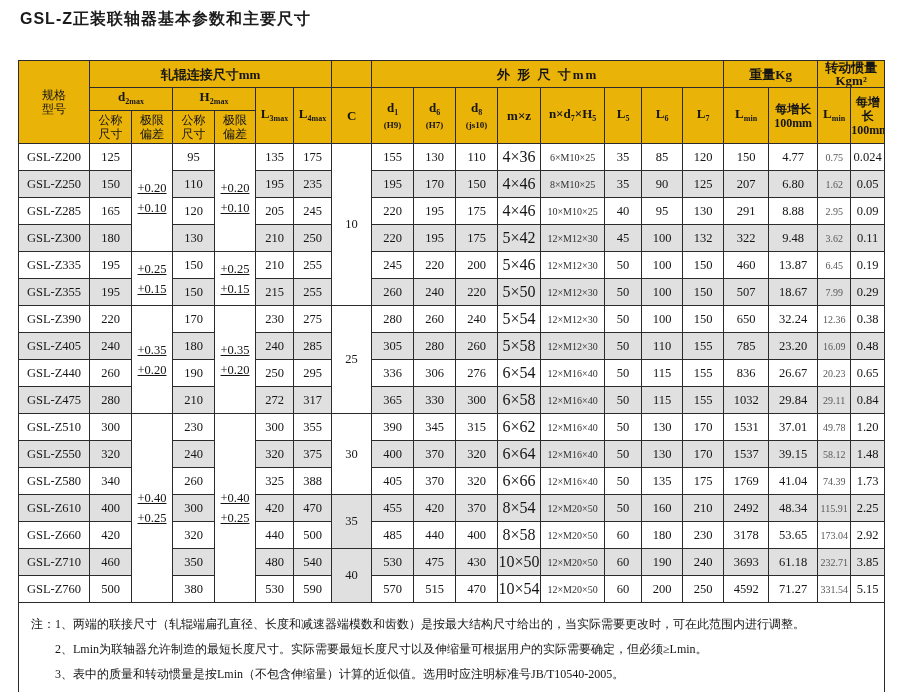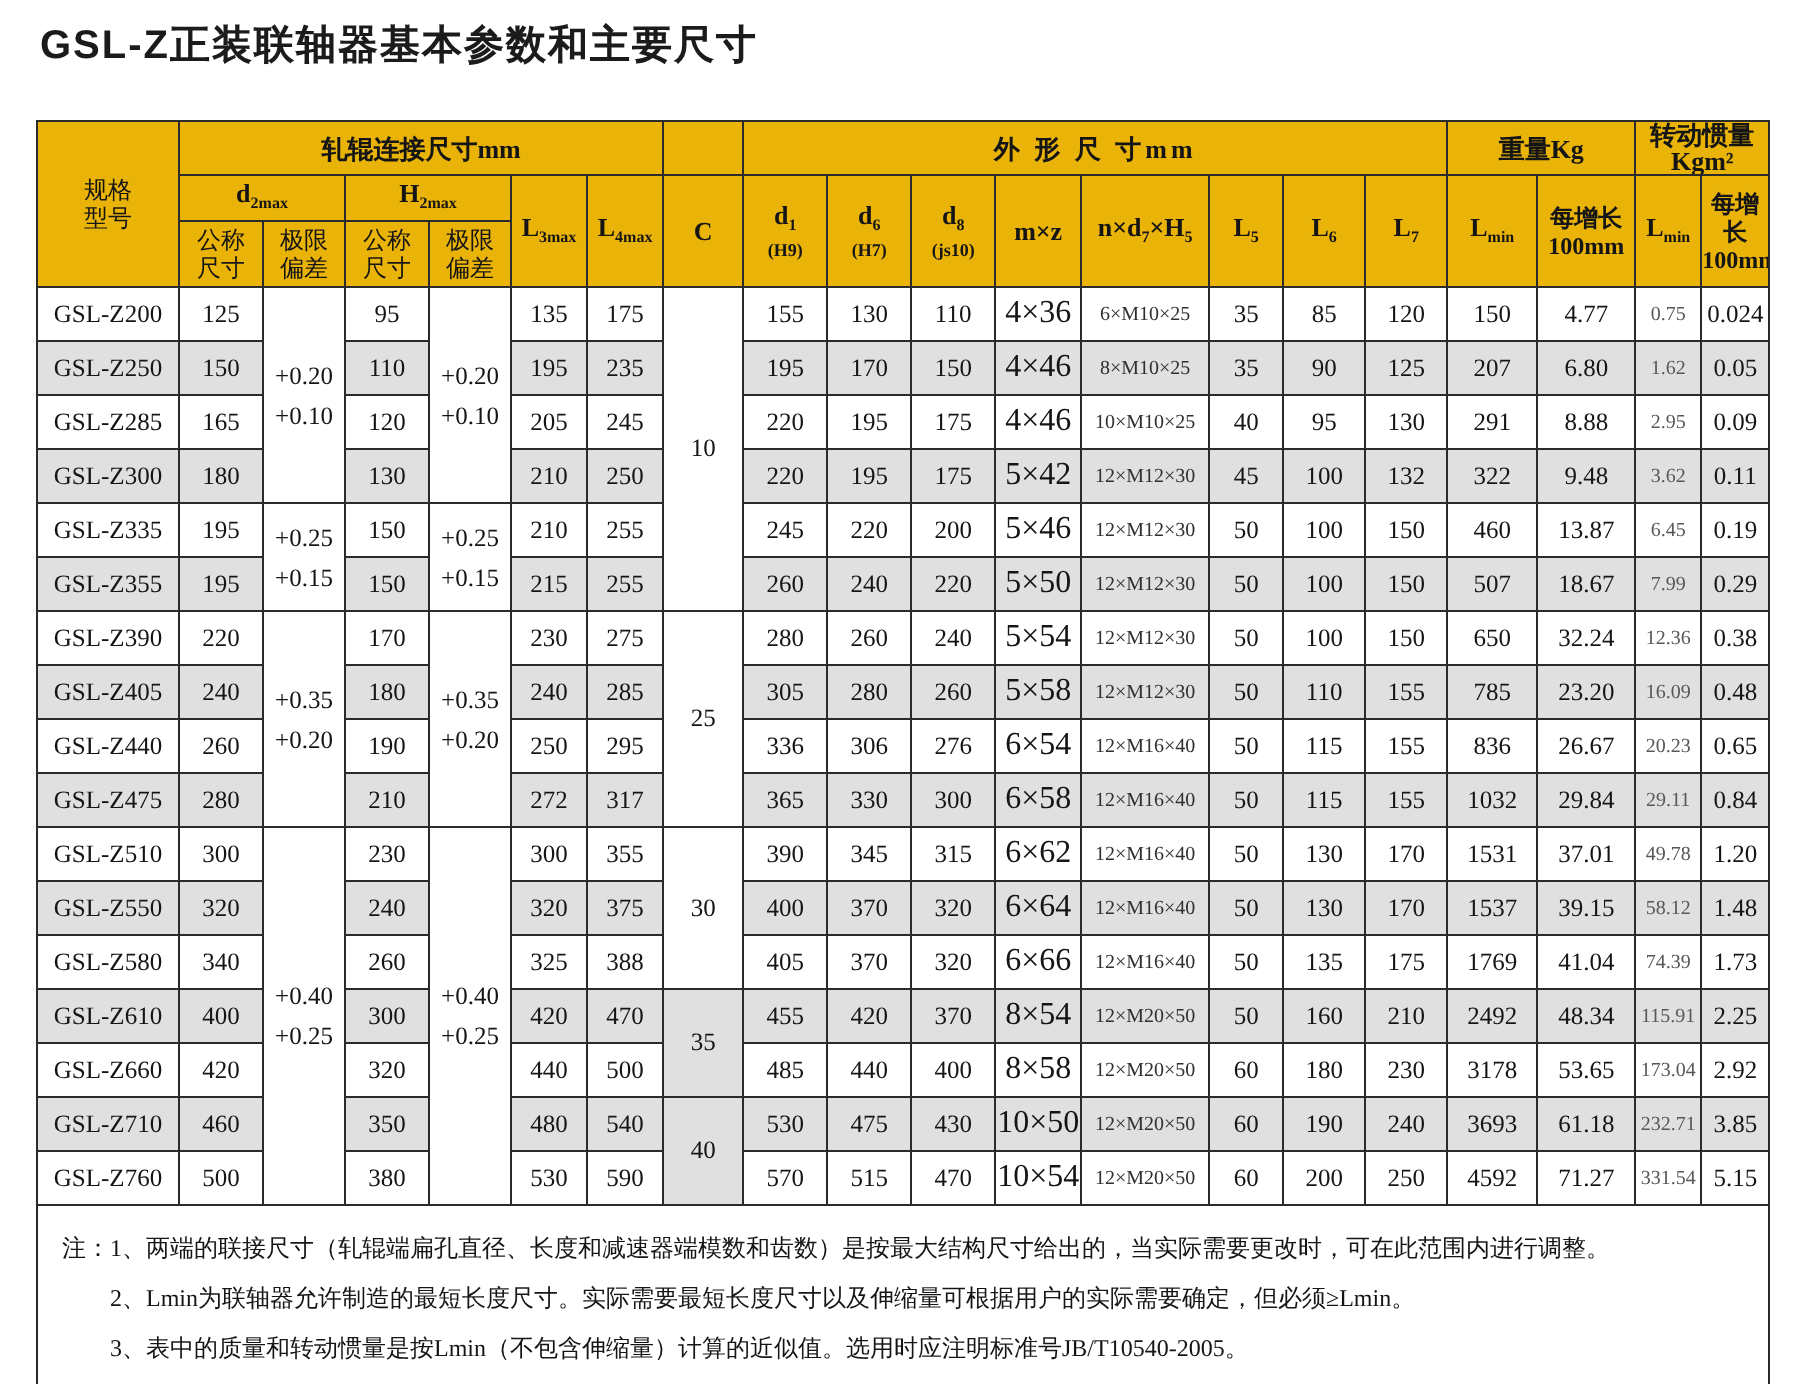--- a/index.html
+++ b/index.html
@@ -1,35 +1,35 @@
 <!DOCTYPE html>
 <html><head>
 <meta charset="utf-8">
 <style>
   html,body{margin:0;padding:0;width:900px;height:692px;background:#ffffff;overflow:hidden;
     font-family:"Liberation Serif","DejaVu Serif",serif;color:#151515;}
   .page-title{position:absolute;left:20px;top:9px;font-family:"Liberation Sans","DejaVu Sans",sans-serif;
-    font-weight:bold;font-size:20px;letter-spacing:1px;color:#1b1b1b;}
+    font-weight:bold;font-size:16px;letter-spacing:1px;color:#1b1b1b;}
   table.spec{position:absolute;left:18px;top:60px;width:866px;border-collapse:collapse;table-layout:fixed;}
   th,td{border:1px solid #2b2b2b;text-align:center;vertical-align:middle;padding:0;overflow:hidden;}
   thead th{background:#eab308;font-weight:normal;font-size:12px;line-height:13px;}
   thead tr.r1 th{height:22px;}
   thead tr.r2 th{height:22px;}
   thead tr.r3 th{height:32px;text-align:center;}
   th.grp{font-weight:bold;font-size:13px;}
   th.osp{letter-spacing:2px;}
   .sym{font-weight:bold;font-size:13px;}
   .sub{font-size:8px;font-weight:bold;vertical-align:-3px;letter-spacing:0;}
   .fit{font-size:9px;font-weight:bold;line-height:10px;}
   .two{line-height:14px;}
   tbody td{font-size:12.5px;height:26px;background:#ffffff;}
   tbody tr.alt td{background:#e0e0e0;}
   tbody td.merged{background:#ffffff;}
   td.tol{font-size:12.5px;}
-  td.tol div{line-height:20px;}
+  td.tol div{line-height:20px;text-decoration:underline;}
   td.small{font-size:10px;color:#303030;}
   td.dim{font-size:10px;color:#585858;}
   td.mz{font-size:16px;}
   tfoot td{background:#ffffff;text-align:left;vertical-align:top;padding:9px 8px 6px 12px;
     font-size:12px;line-height:25px;white-space:nowrap;height:78px;}
   .note.indent{padding-left:24px;}
 </style>
 </head>
 <body>
 

